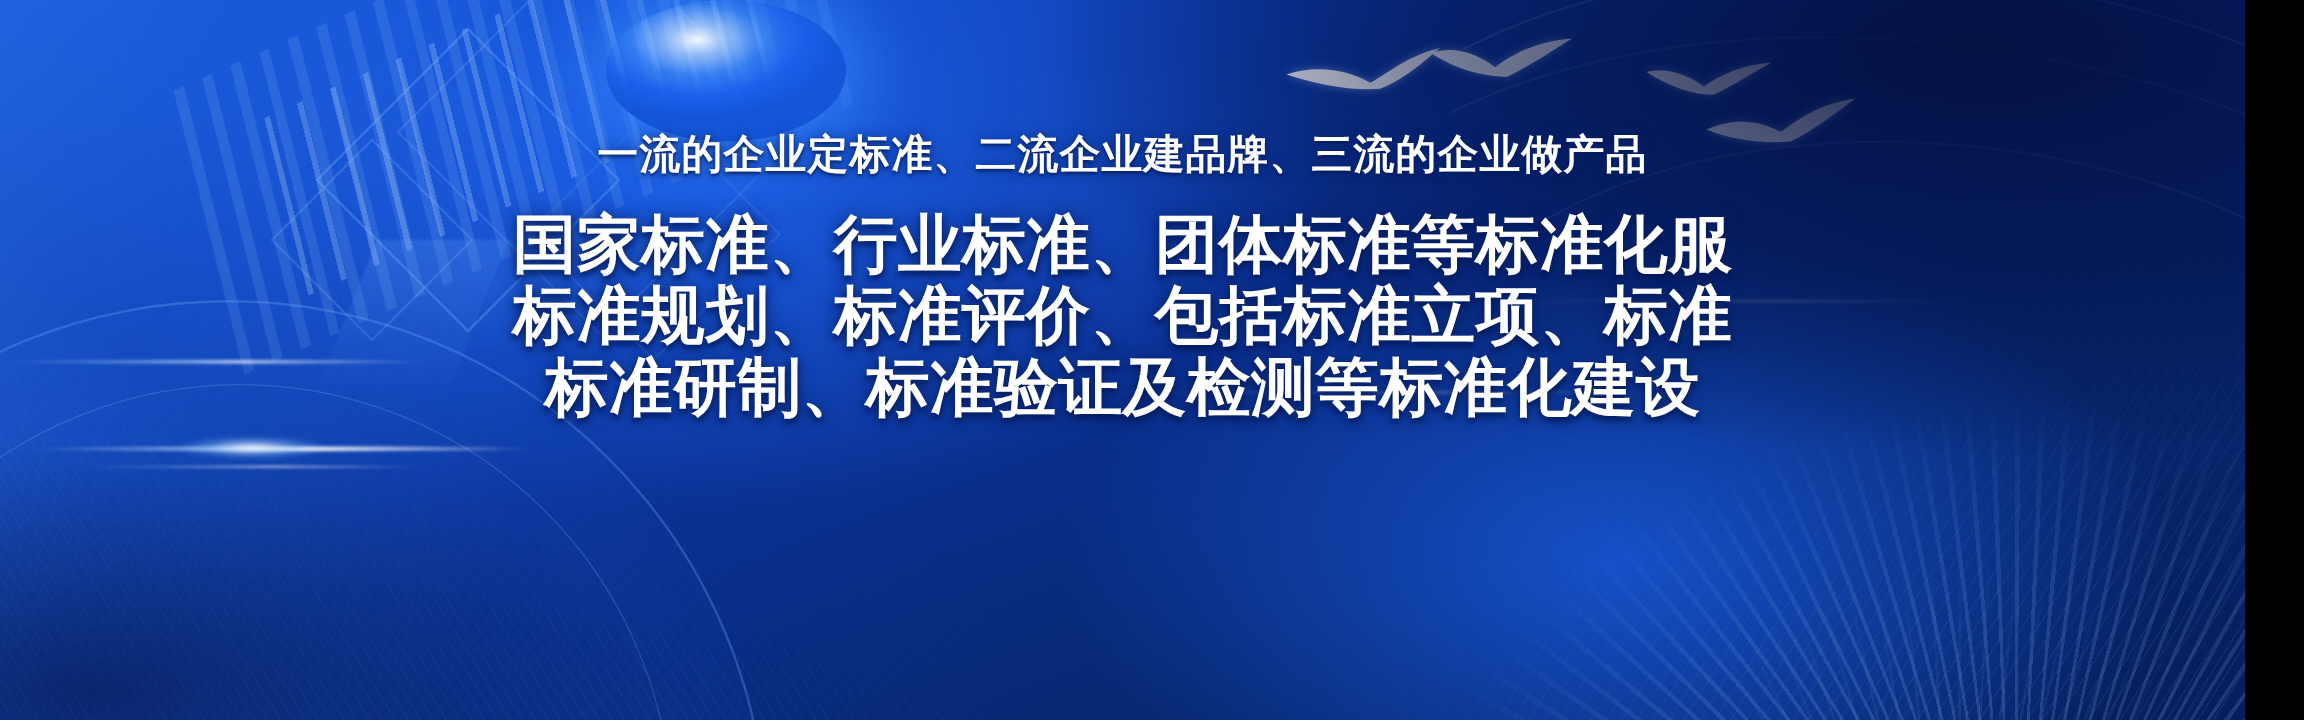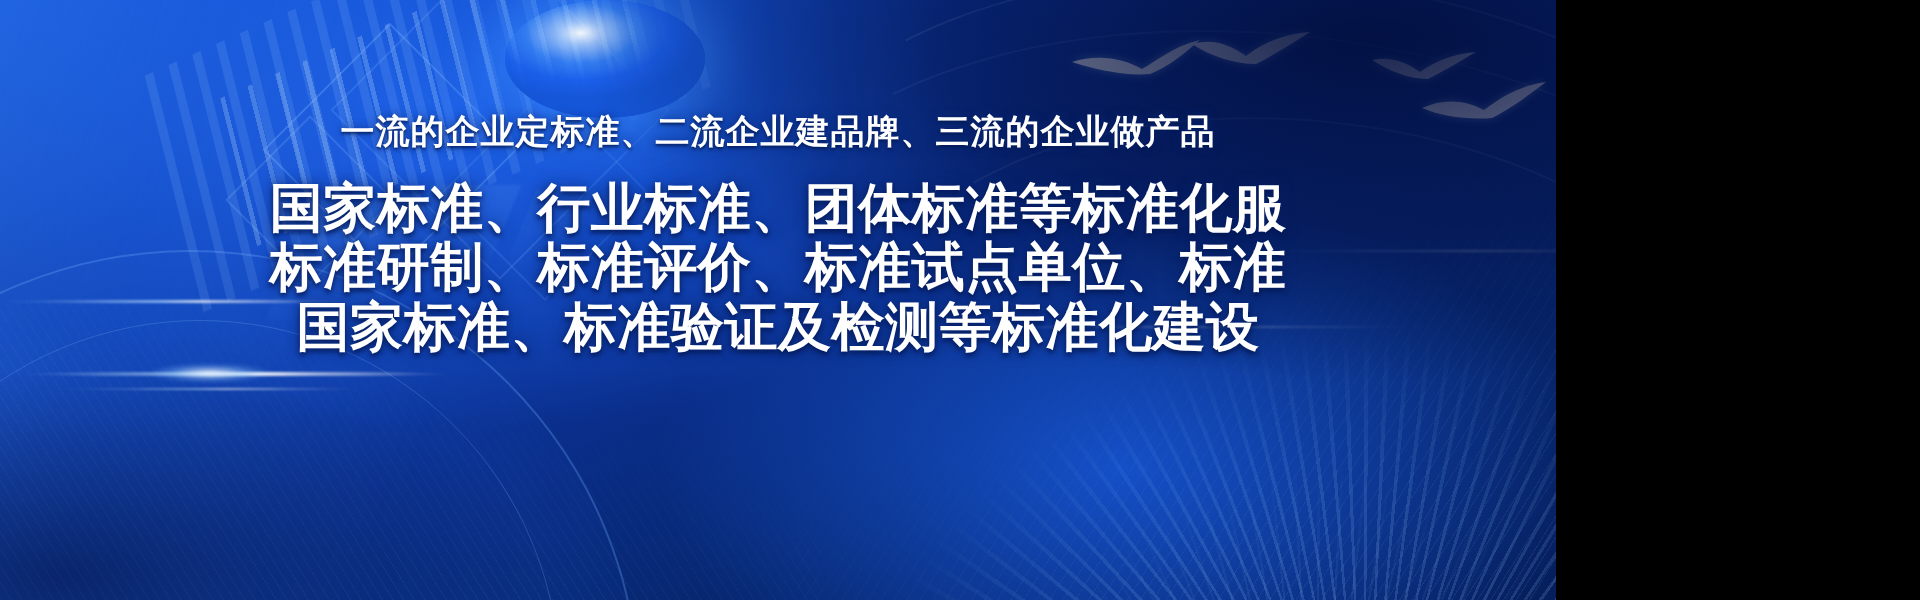--- a/index.html
+++ b/index.html
@@ -1,24 +1,24 @@
 <!DOCTYPE html>
 <html lang="zh"><head>
 <meta charset="utf-8">
 <title>Banner</title>
 <style>
   html,body{margin:0;padding:0;background:#000;}
   *{box-sizing:border-box;}
 
   .banner{
     position:relative;
-    width:1556px;
+    width:1871px;
     height:600px;
     overflow:hidden;
-    font-family:Liberation Serif, serif;
+    font-family:Liberation Mono, monospace;
     background:
       radial-gradient(ellipse 900px 520px at 30% 18%, #1f62e8 0%, rgba(31,98,232,0) 62%),
       radial-gradient(ellipse 700px 420px at 72% 78%, #1550c8 0%, rgba(21,80,200,0) 66%),
       linear-gradient(160deg, #0e4fd4 0%, #0c3cb0 26%, #0a2f8e 52%, #07276f 74%, #061e5c 100%);
   }
 
   
   .layer{position:absolute;inset:0;pointer-events:none;}
 
   
@@ -248,18 +248,18 @@
     </svg>
   </div>
 
   <div class="vignette layer"></div>
 
   <div class="content">
     <div class="headline">一流的企业定标准、二流企业建品牌、三流的企业做产品</div>
 
     <div class="body-block">
       <div>国家标准、行业标准、团体标准等标准化服</div>
-      <div>标准研制、标准评价、标准试点单位、标准</div>
-      <div>国家标准、标准验证及检测等标准化建设</div>
+      <div>标准规划、标准评价、包括标准立项、标准</div>
+      <div>标准研制、标准验证及检测等标准化建设</div>
     </div>
   </div>
 
 </div>
 
 </body></html>

